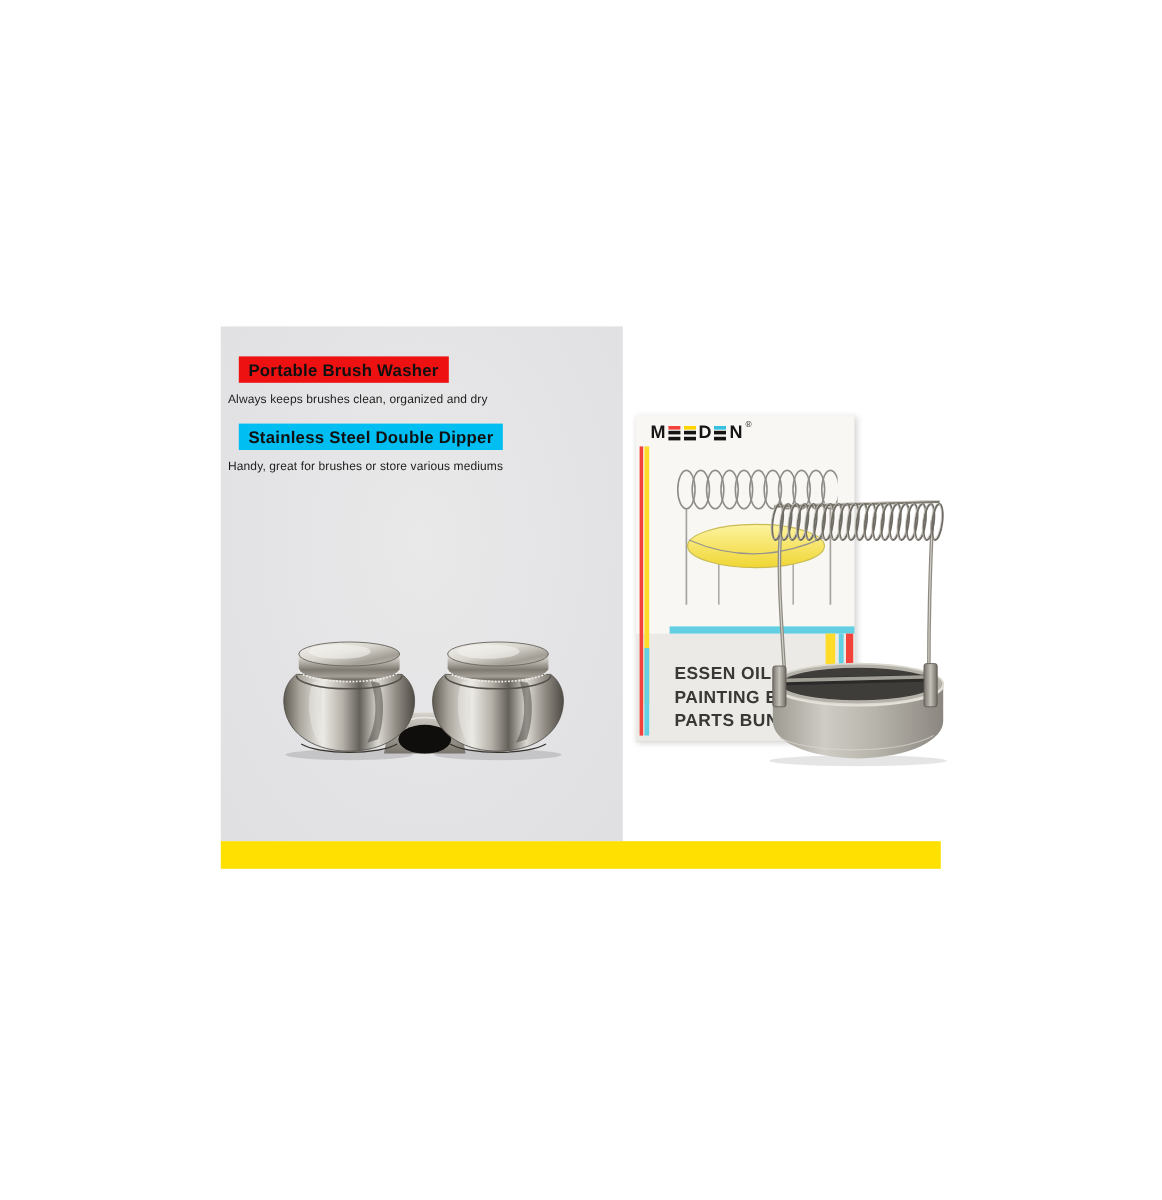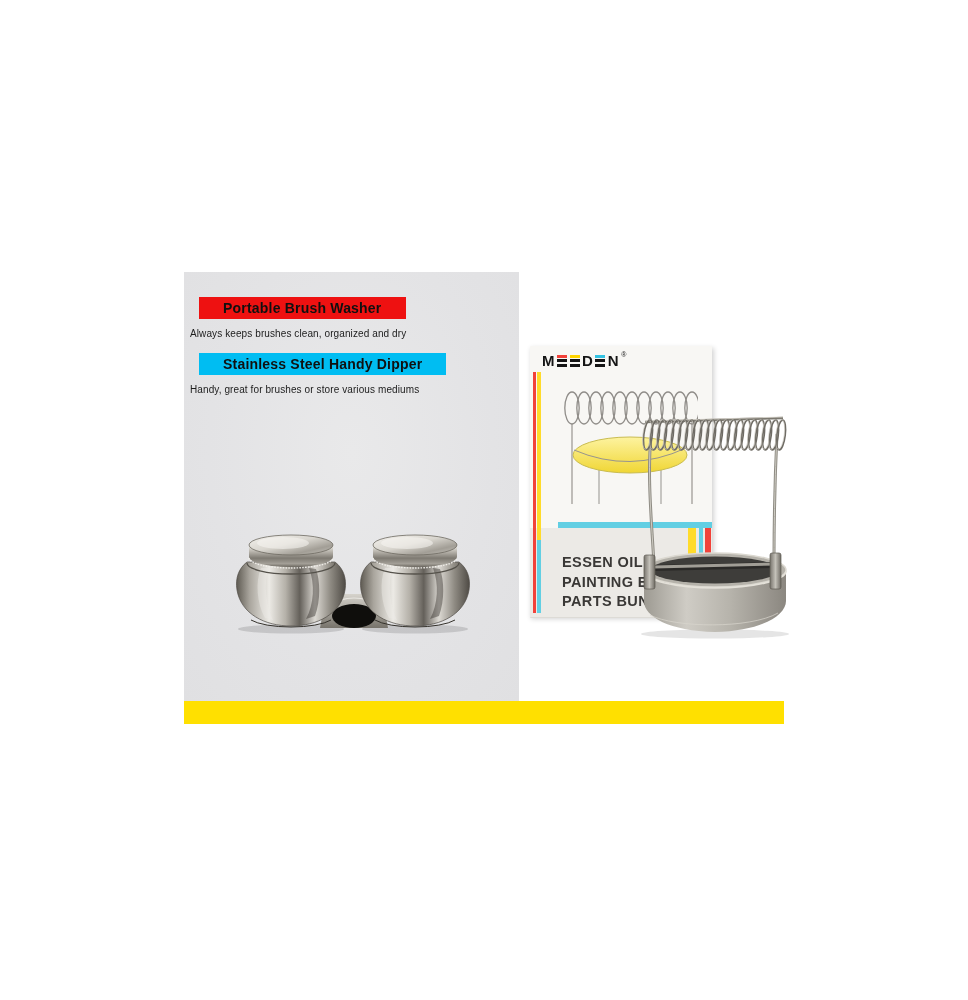--- a/index.html
+++ b/index.html
@@ -1,21 +1,21 @@
 <!DOCTYPE html>
 <html><head>
 <meta charset="utf-8">
 <style>
   html,body{margin:0;padding:0;background:#ffffff;}
   .canvas{position:relative;width:968px;height:1000px;background:#ffffff;overflow:hidden;
           font-family:"Liberation Sans",sans-serif;}
   
   .panel{position:absolute;left:184px;top:272px;width:335px;height:429px;
          background:radial-gradient(ellipse at 50% 42%,#e9e9ea 0%,#e3e3e5 60%,#e0e0e2 100%);}
-  .feature-label{position:absolute;left:15px;height:22px;line-height:22px;padding:0 24px;
+  .feature-label{position:absolute;left:15px;height:22px;line-height:22px;padding:0 8px;
                  font-size:14px;font-weight:700;color:#101010;letter-spacing:.2px;white-space:nowrap;}
   .feature-desc{position:absolute;left:6px;font-size:10px;font-weight:400;color:#1c1c1c;
                 letter-spacing:.1px;white-space:nowrap;}
   .label-1{top:25px;} .desc-1{top:56px;} .label-2{top:81px;} .desc-2{top:112px;}
   
   .yellow-bar{position:absolute;left:184px;top:701px;width:600px;height:23px;background:#ffe000;}
   
   .pbox{position:absolute;left:530px;top:346px;width:182px;height:271px;
         background:#f8f7f4;border-radius:1px;
         box-shadow:0 1px 0 #dddbd6, 1.5px 2px 5px rgba(0,0,0,.18);}
@@ -41,21 +41,21 @@
   .art{position:absolute;}
 </style>
 </head>
 <body>
 
 <div class="canvas">
 
   <section class="panel">
     <div class="feature-label label-1" style="background: rgb(238, 17, 17);">Portable Brush Washer</div>
     <div class="feature-desc desc-1">Always keeps brushes clean, organized and dry</div>
-    <div class="feature-label label-2" style="background: rgb(0, 189, 242);">Stainless Steel Handy Dipper</div>
+    <div class="feature-label label-2" style="background: rgb(0, 189, 242);">Stainless Steel Double Dipper</div>
     <div class="feature-desc desc-2">Handy, great for brushes or store various mediums</div>
 
     <svg class="art" style="left:46px;top:256px" width="245" height="110" viewBox="0 0 245 110">
       <defs>
         <linearGradient id="lidTop" x1="0" y1="0" x2="1" y2="1">
           <stop offset="0" stop-color="#f5f3ef"></stop>
             <stop offset=".45" stop-color="#d9d6cf"></stop>
           <stop offset=".75" stop-color="#a29e96"></stop>
             <stop offset="1" stop-color="#c8c5be"></stop>
         </linearGradient>

